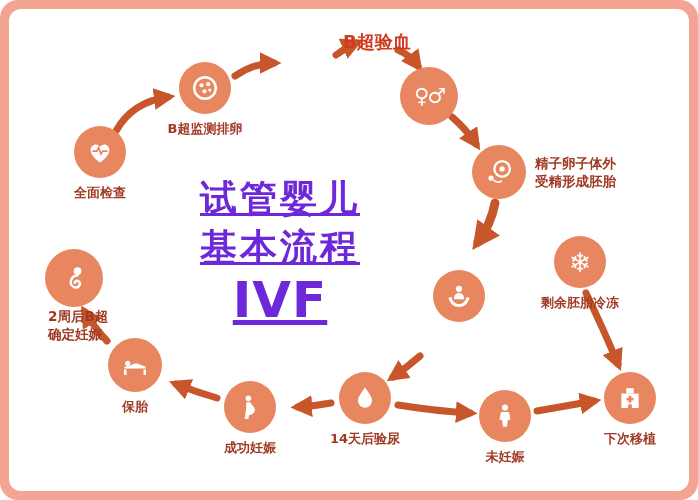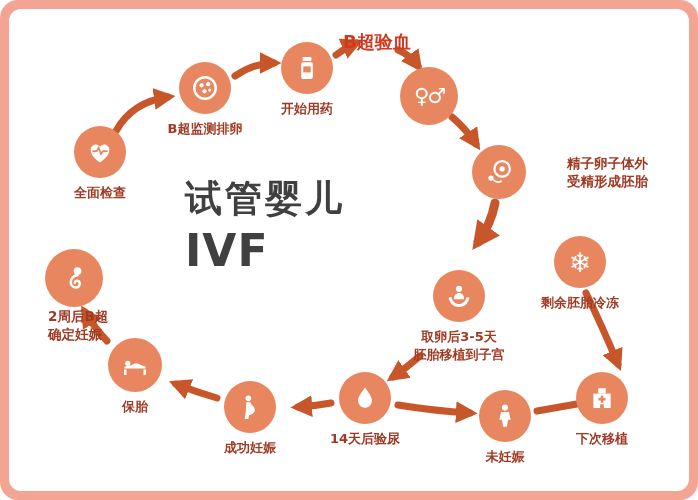--- a/index.html
+++ b/index.html
@@ -18,24 +18,24 @@
             width:52px; height:52px; border-radius:50%; background:#e8875f; }
   .c54 { width:54px; height:54px; }
   .c58 { width:58px; height:58px; }
   .nlabel { margin-top:6px; font-size:13px; font-weight:bold; color:#a03a24;
             line-height:1.35; white-space:pre-line; }
   .row .nlabel { margin:0 0 0 9px; font-size:13.5px; }
   .glyph { color:#fff; font-weight:bold; line-height:1; }
   .glyph.g22 { font-size:21px; letter-spacing:-2px; }
   .glyph.g26 { font-size:27px; }
 
-  .title { position:absolute; left:185px; top:174px; width:190px; text-align:left;
-           color:#404040; font-weight:bold; }
+  .title { position:absolute; left:185px; top:174px; width:190px; text-align:center;
+           color:#6d28d9; font-weight:bold;text-decoration:underline; }
   .title .t1, .title .t2 { font-size:37px; line-height:49px; letter-spacing:3px; }
-  .title .t3 { font-size:44px; line-height:56px; letter-spacing:1px; }
+  .title .t3 { font-size:50px; line-height:56px; letter-spacing:1px; }
 
   .float-label { position:absolute; left:343px; top:30px; font-size:18px; font-weight:bold; color:#d23a20; }
 </style>
 </head>
 <body>
 
 <div class="frame">
   <div class="canvas"></div>
 
   <svg class="arrows layer" width="698" height="500" viewBox="0 0 698 500">
@@ -58,20 +58,21 @@
       <path d="M 398 405 Q 435 411 470 413"></path>
       <path d="M 537 411 Q 566 406 594 401"></path>
       <path d="M 586 293 Q 602 326 618 364"></path>
     </g>
   </svg>
 
   <div class="layer">
 
     <div class="title">
       <div class="t1">试管婴儿</div>
+      <div class="t2">基本流程</div>
       <div class="t3">IVF</div>
     </div>
 
     <div class="float-label">B超验血</div>
 
     <div class="node" style="left:150px; top:62px;">
       <div class="circle">
         <svg width="30" height="30" viewBox="0 0 24 24">
             <circle cx="12" cy="12" r="8.6" fill="none" stroke="#fff" stroke-width="2"></circle>
             <circle cx="9.2" cy="9.8" r="1.7" fill="#fff"></circle>
@@ -86,38 +87,28 @@
     <div class="node" style="left:45px; top:126px;">
       <div class="circle">
         <svg width="28" height="28" viewBox="0 0 24 24">
             <path d="M12 21C8 18 4 14.5 4 10.2 4 7.6 6 5.6 8.4 5.6c1.5 0 2.9.8 3.6 2 .7-1.2 2.1-2 3.6-2C18 5.6 20 7.6 20 10.2 20 14.5 16 18 12 21z" fill="#fff"></path>
             <polyline points="5.5,11.2 9.2,11.2 10.8,8.4 12.8,13.6 14.4,11.2 18.5,11.2" fill="none" stroke="#e8875f" stroke-width="1.5"></polyline>
           </svg>
       </div>
       <div class="nlabel">全面检查</div>
     </div>
 
-    <div class="node" style="left:252px; top:42px;">
-      <div class="circle">
-        <svg width="28" height="28" viewBox="0 0 24 24">
-            <rect x="8.2" y="2.6" width="7.6" height="3.4" rx="0.6" fill="#fff"></rect>
-            <rect x="7" y="7" width="10" height="14.4" rx="1.6" fill="#fff"></rect>
-            <rect x="8.8" y="10.6" width="6.4" height="5.2" fill="#e8875f"></rect>
-          </svg>
-      </div>
-      <div class="nlabel">开始用药</div>
-    </div>
 
     <div class="node row" style="left:400px; top:67px;">
       <div class="circle c58">
         <span class="glyph g22">♀♂</span>
       </div>
     </div>
 
-    <div class="node row" style="left:472px; top:145px;gap:32px;">
+    <div class="node row" style="left:472px; top:145px;">
       <div class="circle c54">
         <svg width="30" height="30" viewBox="0 0 24 24">
             <circle cx="14.5" cy="9.5" r="6.2" fill="none" stroke="#fff" stroke-width="1.8"></circle>
             <circle cx="14.5" cy="9.5" r="2.1" fill="#fff"></circle>
             <circle cx="5.6" cy="16.8" r="2.1" fill="#fff"></circle>
             <path d="M7.4 18.2c2 2 4.6 2.4 6.8.8" fill="none" stroke="#fff" stroke-width="1.3"></path>
           </svg>
       </div>
       <div class="nlabel">精子卵子体外
 受精形成胚胎</div>
@@ -131,25 +122,23 @@
     </div>
 
     <div class="node" style="left:404px; top:270px;">
       <div class="circle">
         <svg width="30" height="30" viewBox="0 0 24 24">
             <circle cx="12" cy="6.2" r="2.5" fill="#fff"></circle>
             <path d="M8 13.6a4 4 0 0 1 8 0v.9H8z" fill="#fff"></path>
             <path d="M3.6 13.4c1.2 5 4.4 7.4 8.4 7.4s7.2-2.4 8.4-7.4l-2.3-.6c-1 3.9-3.2 5.6-6.1 5.6s-5.1-1.7-6.1-5.6z" fill="#fff"></path>
           </svg>
       </div>
-      <div class="nlabel">取卵后3-5天
-胚胎移植到子宫</div>
-    </div>
-
-    <div class="node" style="left:547px; top:372px;justify-content:flex-end;">
+    </div>
+
+    <div class="node" style="left:575px; top:372px;justify-content:flex-end;">
       <div class="circle">
         <svg width="28" height="28" viewBox="0 0 24 24">
             <rect x="4.6" y="8.2" width="14.8" height="12.4" fill="#fff"></rect>
             <rect x="8.8" y="3.6" width="6.4" height="4.6" fill="#fff"></rect>
             <rect x="10.9" y="10" width="2.2" height="6" fill="#e8875f"></rect>
             <rect x="9" y="11.9" width="6" height="2.2" fill="#e8875f"></rect>
             <rect x="10.4" y="17.4" width="3.2" height="3.2" fill="#e8875f"></rect>
           </svg>
       </div>
       <div class="nlabel">下次移植</div>

